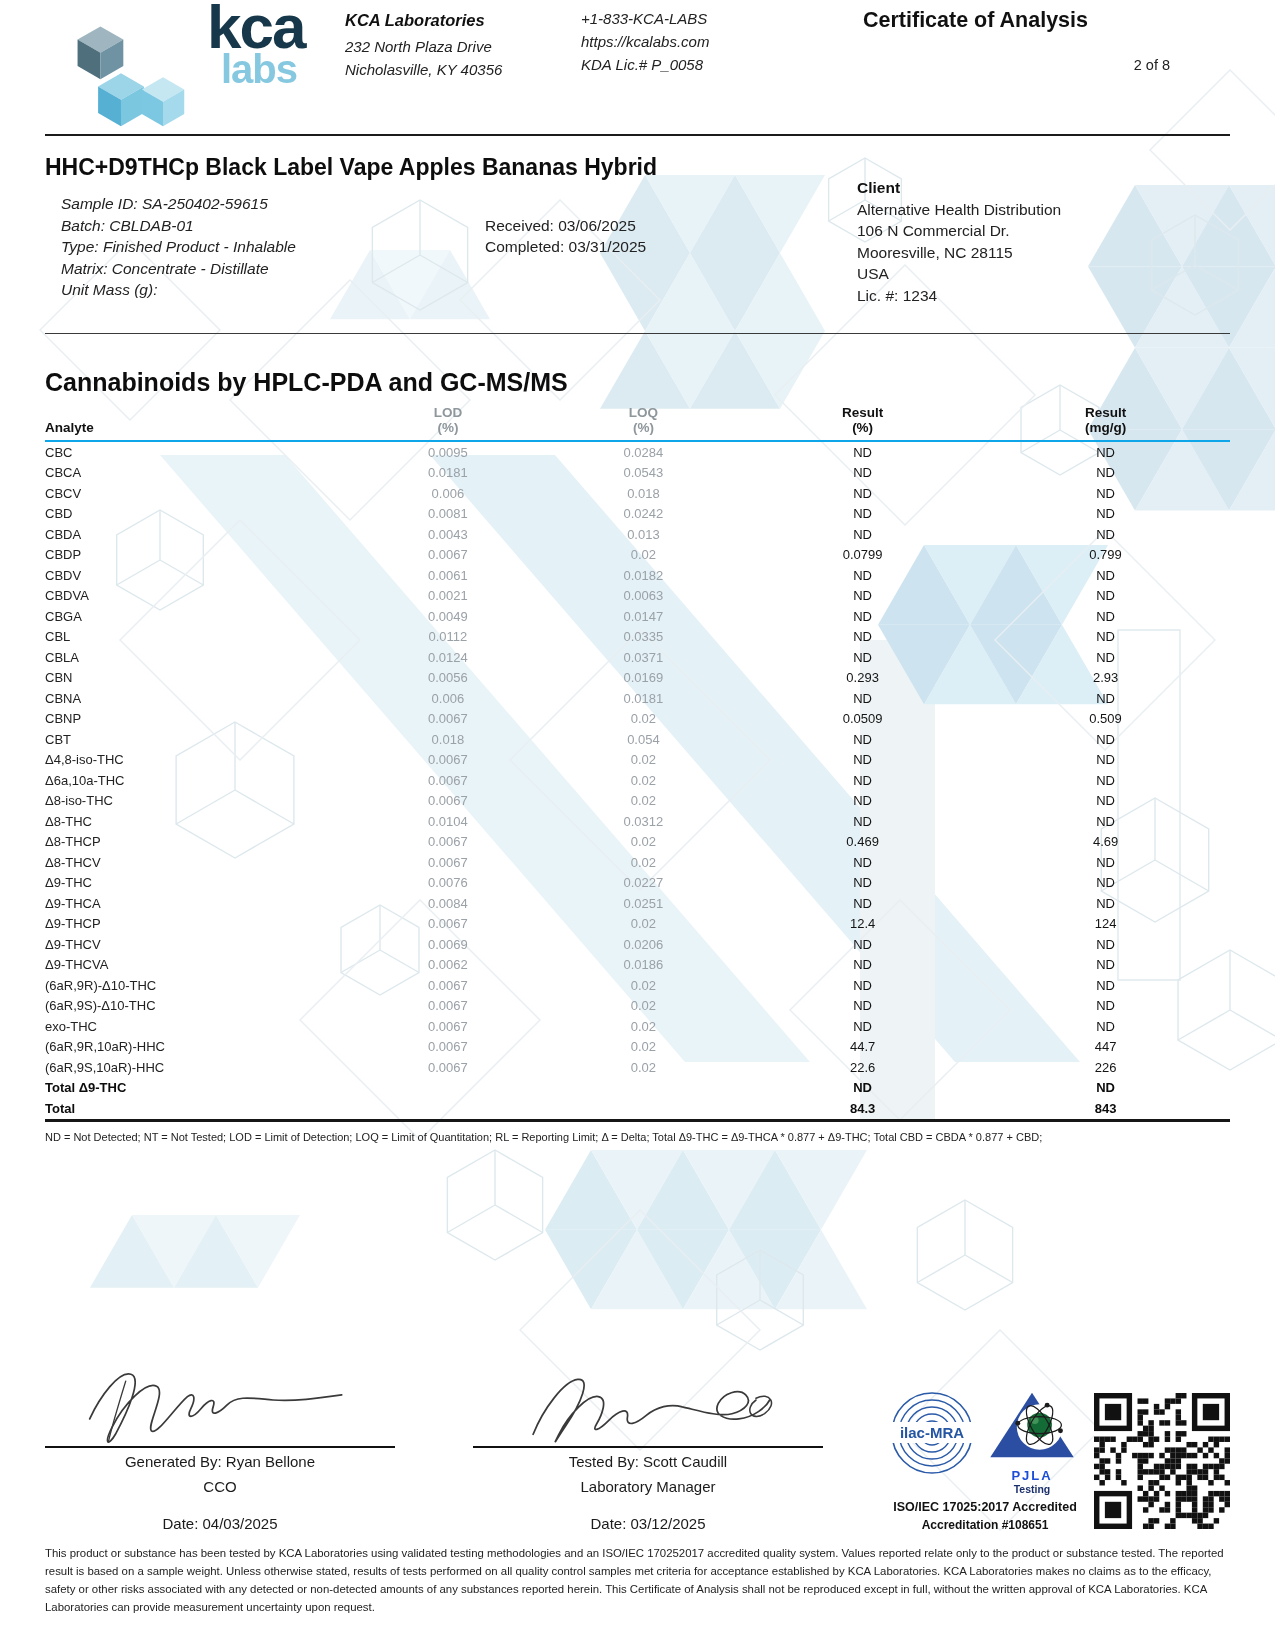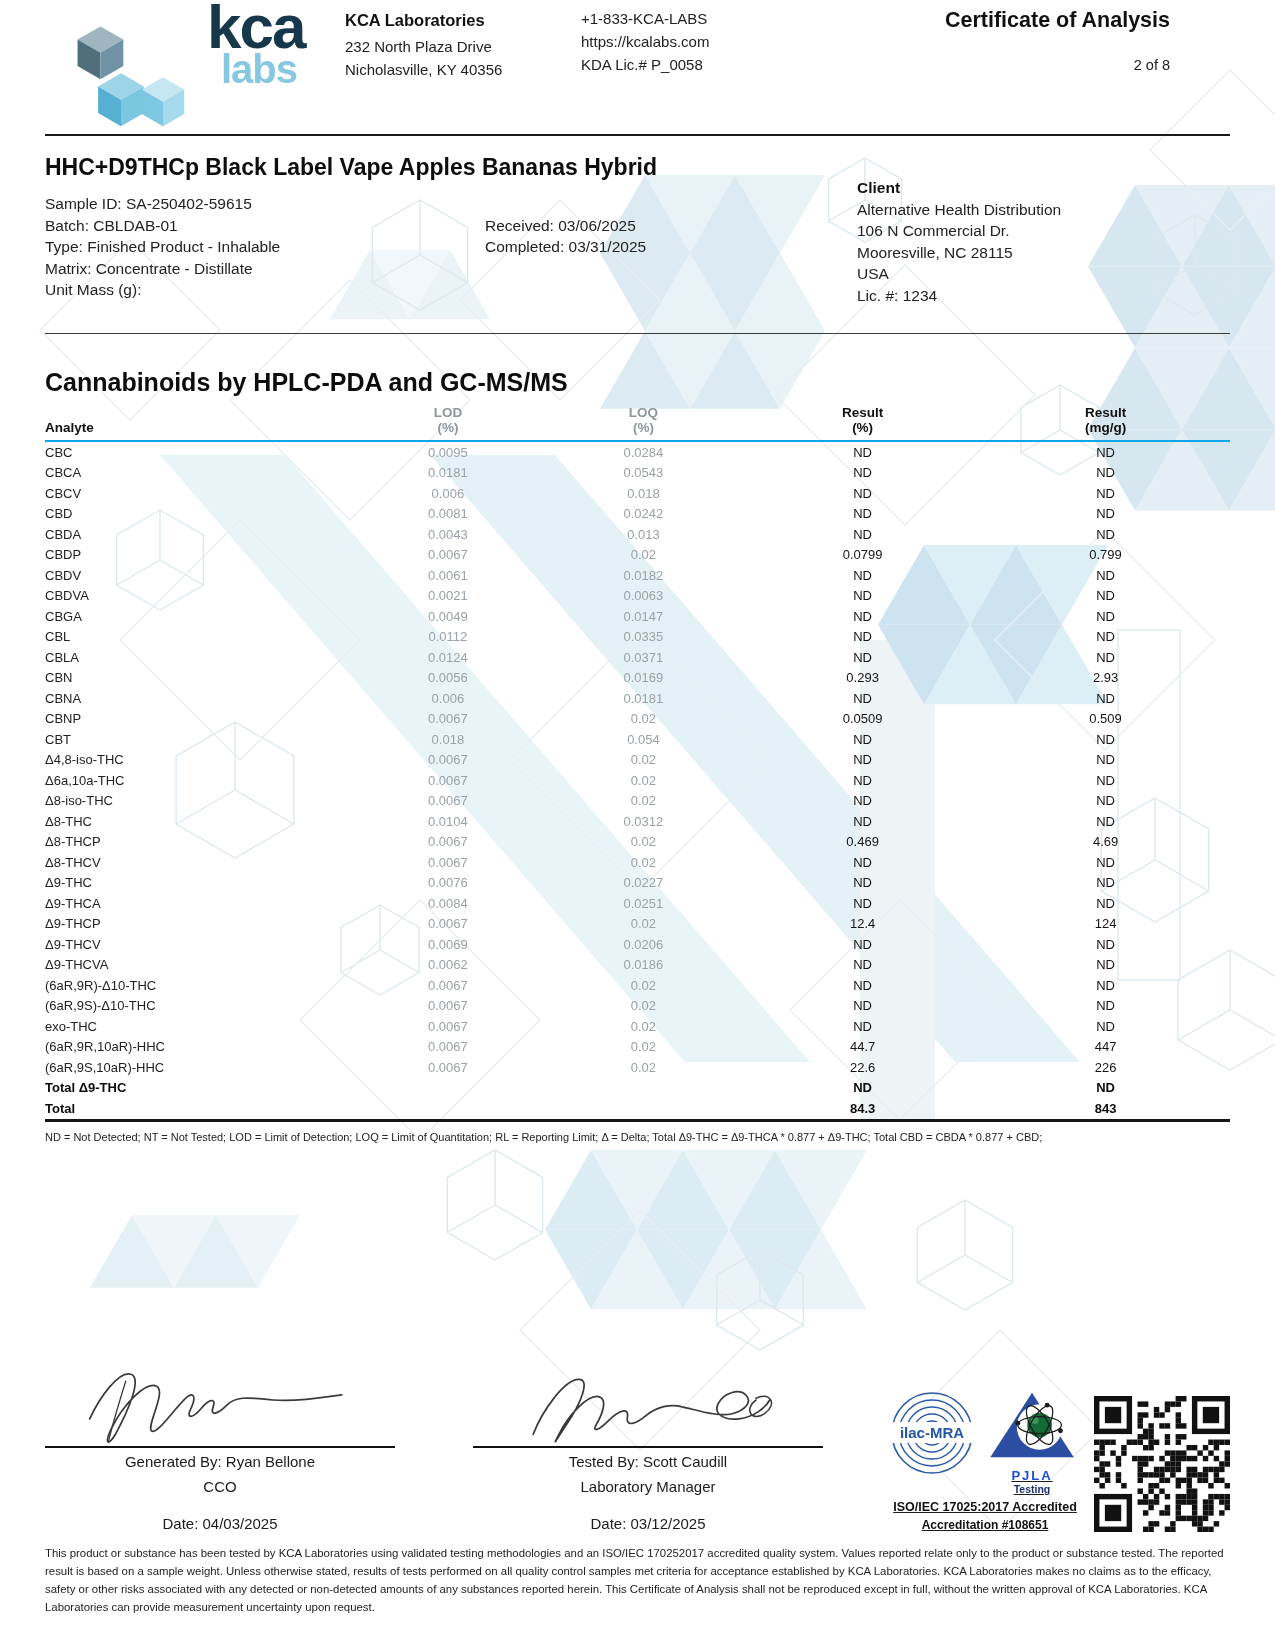--- a/index.html
+++ b/index.html
@@ -7,33 +7,33 @@
         font-family:"Liberation Sans", sans-serif;color:#1c1c1c;}
   #wm{position:absolute;inset:0;z-index:0;pointer-events:none;}
   .content{position:relative;z-index:1;padding:0 45px;}
 
   
   .header{display:flex;align-items:flex-start;}
   .logo-wrap{display:flex;align-items:flex-start;width:300px;}
   .logo-text{margin-left:12px;margin-top:2px;line-height:.82;}
   .logo-kca{display:block;font-size:62px;font-weight:800;letter-spacing:-2px;color:var(--kca-navy,#17384a);}
   .logo-labs{display:block;font-size:40px;font-weight:800;letter-spacing:-1px;color:var(--kca-blue,#85c8e0);margin-left:14px;}
-  .h-col{font-size:15px;line-height:1.52;color:#222;margin-top:8px;}
+  .h-col{font-size:15px;line-height:1.52;color:#222;margin-top:8px;font-style:italic;}
   .h-company{width:218px;}
   .h-company .name{font-size:16.5px;font-weight:700;color:#111;margin-bottom:3px;}
   .h-contact{width:200px;margin-left:18px;}
   .h-right{flex:1;text-align:right;padding-right:60px;margin-top:8px;}
-  .coa-title{font-size:21.5px;font-weight:700;color:#111;}
+  .coa-title{font-size:21.5px;font-weight:700;color:#111;text-align:center;}
   .page-num{font-size:14.5px;color:#222;margin-top:24px;}
   .rule1{border-top:2.5px solid #1b1b1b;margin-top:2px;}
 
   
   .prod-title{font-size:23px;font-weight:700;color:#0d0d0d;margin:18px 0 12px;}
   .info{position:relative;height:128px;font-size:15.5px;line-height:21.5px;color:#222;}
-  .info .sample{position:absolute;left:0;top:0;}
+  .info .sample{position:absolute;left:16px;top:0;font-style:italic;}
   .info .dates{position:absolute;left:440px;top:21.5px;}
   .info .client{position:absolute;left:812px;top:-16px;}
   .client .c-label{font-weight:700;color:#111;}
   .rule2{border-top:1.5px solid #3a3a3a;margin-top:12px;}
 
   
   .sec-title{font-size:25px;font-weight:700;color:#0d0d0d;margin:34px 0 8px;}
   table.results{width:100%;border-collapse:collapse;table-layout:fixed;}
   table.results th{font-size:13.5px;font-weight:700;padding:0 0 5px 0;vertical-align:bottom;}
   table.results thead th{border-bottom:2px solid #0ea5e9;}
@@ -49,21 +49,21 @@
   .footnote{font-size:11px;color:#222;margin-top:9px;}
 
   
   .bottom{position:absolute;left:45px;right:45px;top:1352px;z-index:1;}
   .sig-row{display:flex;align-items:flex-end;}
   .sig-block{width:350px;text-align:center;}
   .sig-block + .sig-block{margin-left:78px;}
   .sig-line{border-top:2px solid #111;margin-top:-6px;}
   .sig-text{font-size:15px;line-height:22px;color:#1b1b1b;margin-top:3px;}
   .sig-date{font-size:15px;color:#1b1b1b;margin-top:17px;}
-  .accr{margin-left:auto;display:flex;align-items:flex-end;text-decoration:underline;}
+  .accr{margin-left:auto;display:flex;align-items:center;}
   .accr-left{text-align:center;margin-right:14px;}
   .accr-logos{display:flex;align-items:flex-start;justify-content:center;}
   .pjla-col{margin-left:10px;text-align:center;}
   .pjla-name{font-size:13px;font-weight:700;color:#1d4ed8;letter-spacing:2px;margin-top:1px;}
   .pjla-sub{font-size:10.5px;font-weight:700;color:#1a2f6b;}
   .iso-line{font-size:12.5px;font-weight:700;color:#111;margin-top:5px;}
   .accr-num{font-size:12px;font-weight:700;color:#111;margin-top:4px;}
   .qr{width:136px;height:136px;}
   .disclaimer{font-size:11.4px;line-height:1.58;color:#222;margin-top:12px;text-align:left;}
 </style>

